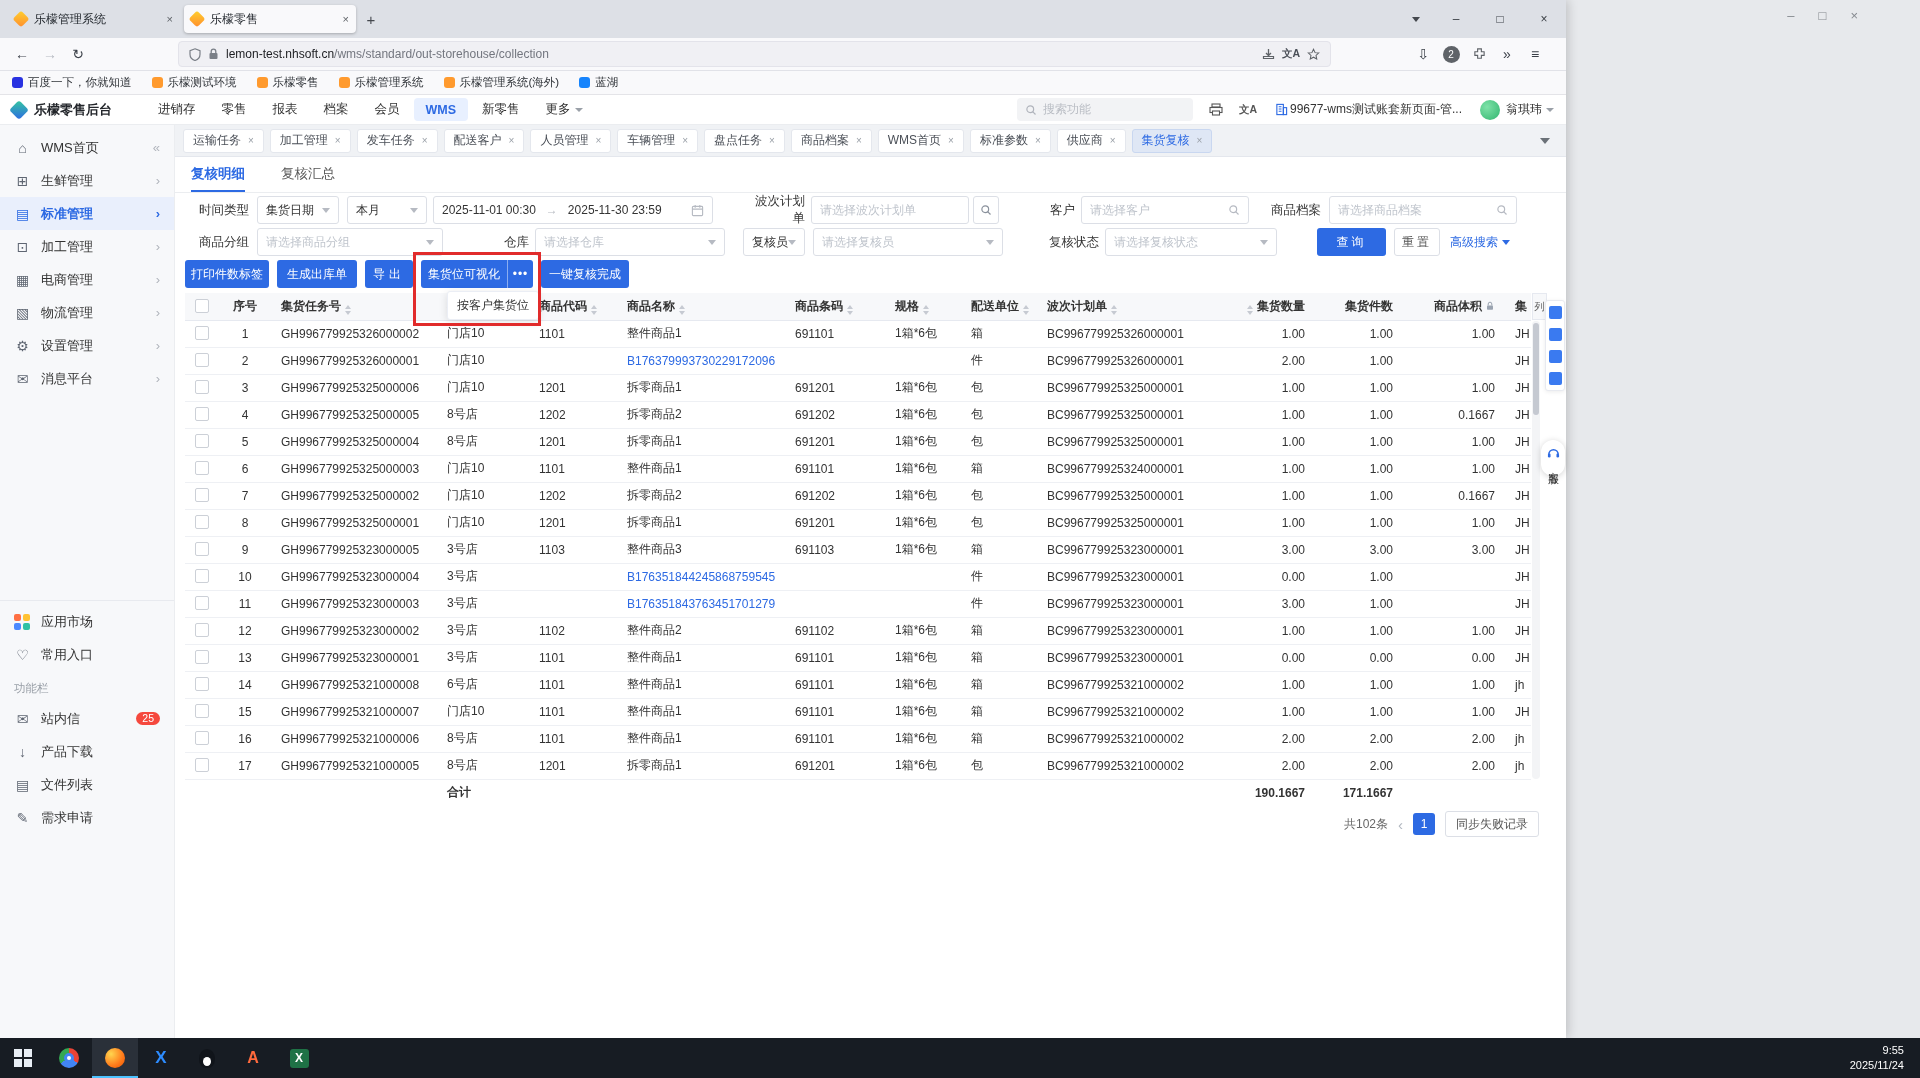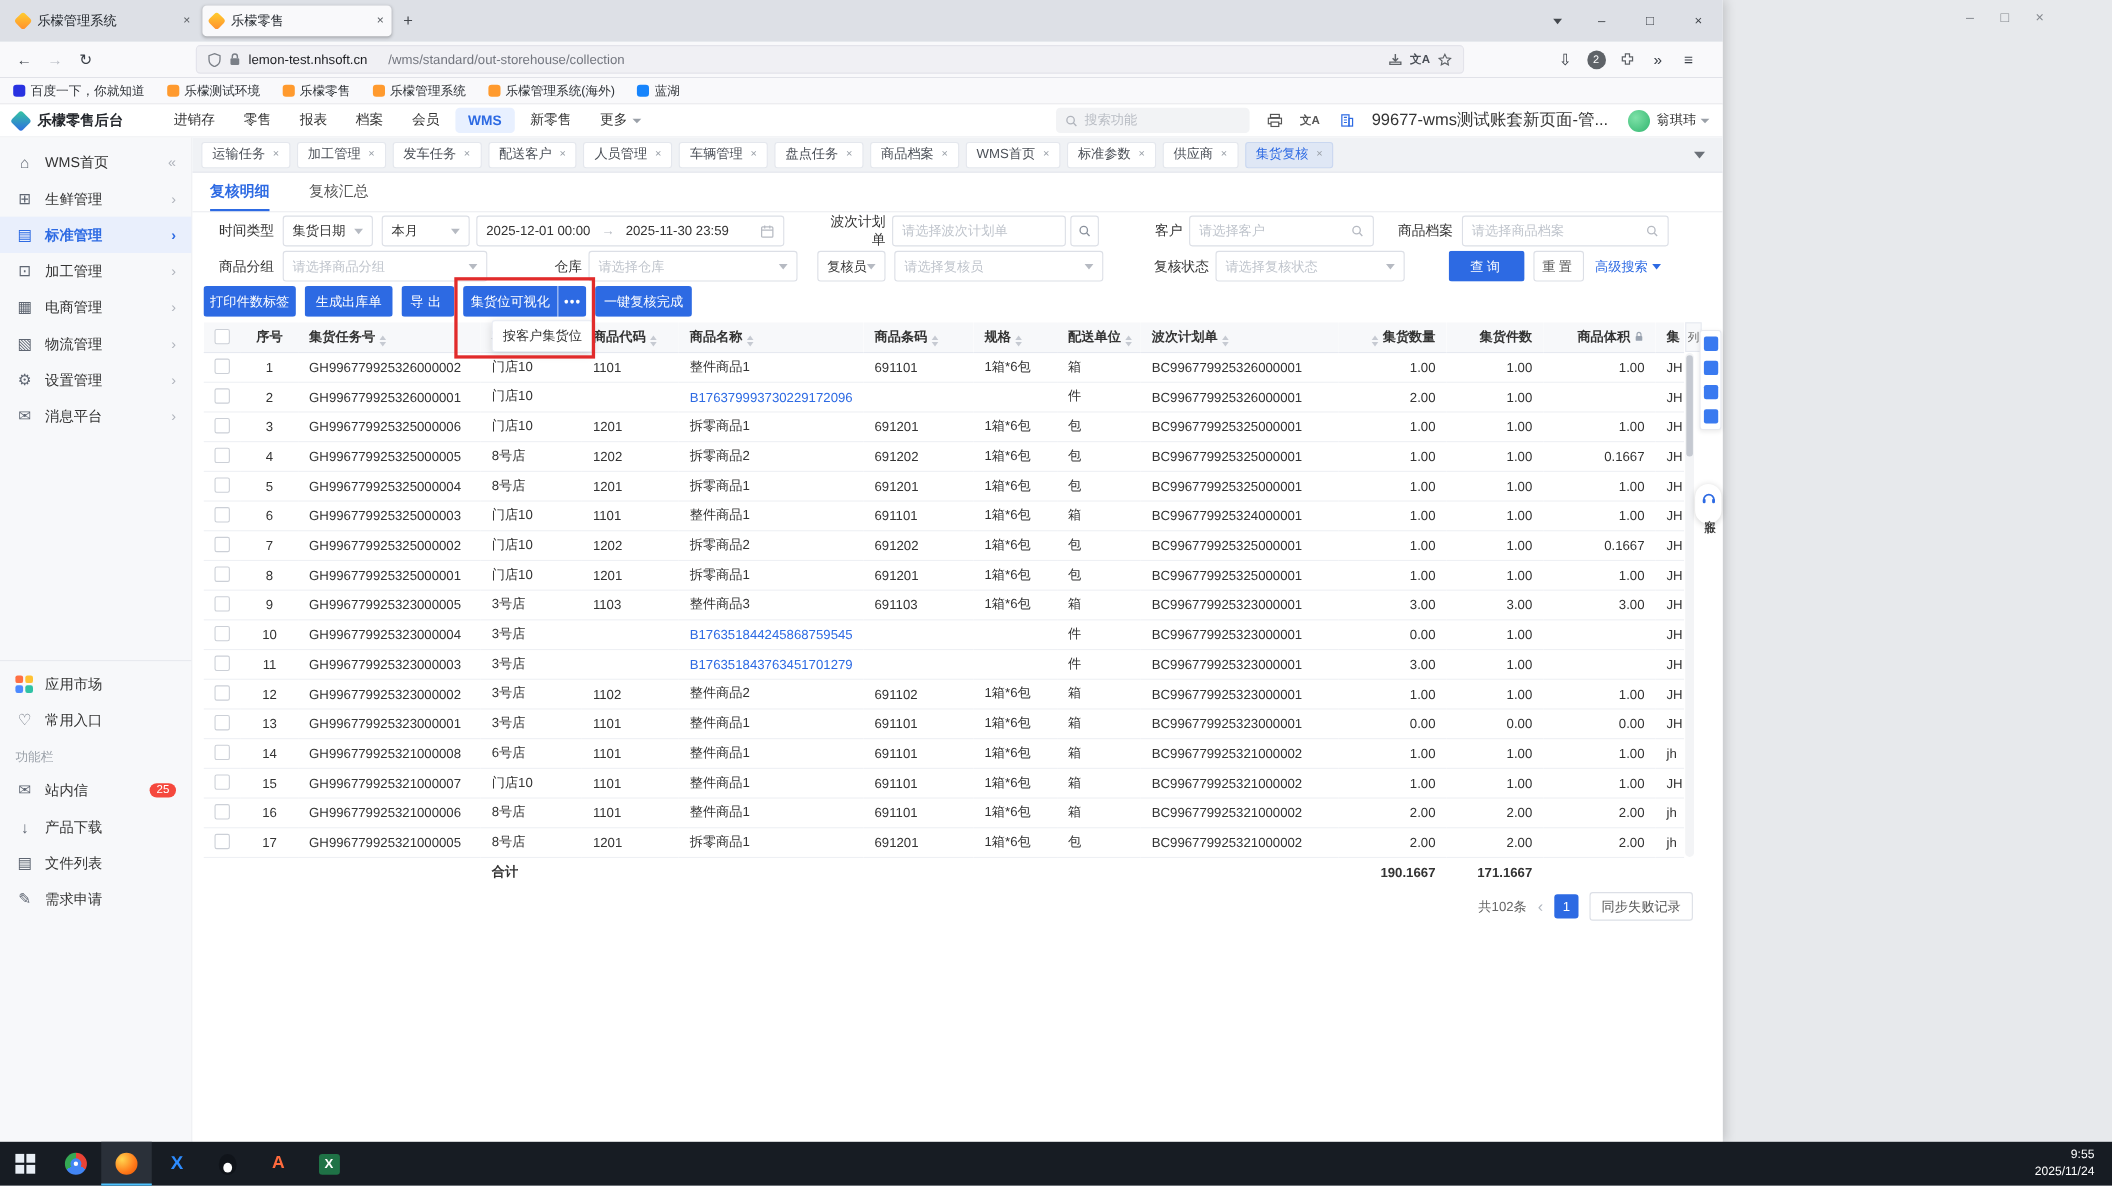--- a/index.html
+++ b/index.html
@@ -27,21 +27,21 @@
   .tab-right { margin-left:auto; display:flex; align-items:center; height:100%; }
   .tab-right .tri { width:0; height:0; border-left:4px solid transparent; border-right:4px solid transparent; border-top:5px solid #44484e; margin:0 14px; }
   .wc { width:44px; height:100%; display:grid; place-items:center; color:#3a3f45; font-size:12px; }
 
   
   .btoolbar { height:33px; background:#f9f9fb; border-bottom:1px solid #e1e2e8; display:flex; align-items:center; padding:0 8px; flex:none; }
   .tbtn { width:28px; height:26px; border-radius:4px; display:grid; place-items:center; color:#3a3f47; font-size:14px; flex:none; }
   .tbtn.disabled { color:#b6bac2; }
   .urlbar { width:1153px; height:26px; margin-left:86px; background:#f0f0f4; border:1px solid #e3e3ea; border-radius:4px;
             display:flex; align-items:center; gap:7px; padding:0 10px; flex:none; }
-  .url-domain { color:#1c1d21; } .url-path { color:#73767f;margin-left:19px; }
+  .url-domain { color:#1c1d21; } .url-path { color:#73767f; }
   .urlbar .spacer { flex:1; }
   .ubadge { width:17px; height:17px; border-radius:50%; background:#5f6368; color:#fff; font-size:10px; display:grid; place-items:center; }
   .wenA { font-size:10.5px; color:#4a4f57; font-weight:bold; }
 
   
   .bookmarks { height:24px; background:#f9f9fb; border-bottom:1px solid #e4e4e8; display:flex; align-items:center;
                gap:20px; padding:0 12px; font-size:11.5px; color:#2f3338; flex:none; }
   .bm { display:flex; align-items:center; gap:5px; }
   .bm-ico { width:11px; height:11px; border-radius:3px; }
 
@@ -49,21 +49,21 @@
   .appheader { height:30px; background:#fff; border-bottom:1px solid #ebedf0; display:flex; align-items:center; padding:0 12px; flex:none; }
   .logo { display:flex; align-items:center; gap:8px; font-weight:bold; font-size:13px; color:#23262b; }
   .logo-ico { width:14px; height:14px; background:linear-gradient(135deg,#35c8a0,#2d6ae3); transform:rotate(45deg); border-radius:3px; }
   .mainnav { display:flex; gap:2px; margin-left:34px; }
   .nav-item { padding:3px 12px; font-size:12.5px; color:#333; border-radius:4px; display:flex; align-items:center; gap:4px; }
   .nav-item.active { color:#2d6ae3; background:#e8f0ff; font-weight:bold; }
   .nav-caret { width:0; height:0; border-left:4px solid transparent; border-right:4px solid transparent; border-top:4px solid #9aa0a8; }
   .hsearch { margin-left:auto; width:176px; height:23px; background:#f2f3f5; border-radius:4px; display:flex; align-items:center;
              gap:6px; padding:0 8px; color:#b9bdc4; font-size:12px; flex:none; }
   .hicon { margin-left:16px; color:#555; display:grid; place-items:center; }
-  .account { display:flex; align-items:center; gap:16px; margin-left:18px; font-size:15px; color:#333; }
+  .account { display:flex; align-items:center; gap:2px; margin-left:18px; font-size:12px; color:#333; }
   .avatar { width:20px; height:20px; border-radius:50%; background:radial-gradient(circle at 35% 35%,#7ee2a8,#31b56f); margin-left:18px; }
   .uname { margin-left:6px; font-size:12px; color:#333; display:flex; align-items:center; gap:4px; }
 
   
   .appbody { flex:1; display:flex; min-height:0; }
   .sidebar { width:175px; background:#f7f8fa; border-right:1px solid #ebedf0; padding-top:6px; flex:none; display:flex; flex-direction:column; }
   .side-item { height:33px; display:flex; align-items:center; padding:0 14px; gap:10px; font-size:13px; color:#333; flex:none; }
   .side-item .ico { width:17px; font-size:14px; color:#5f6672; text-align:center; flex:none; }
   .side-item .chev { margin-left:auto; color:#b0b4bc; font-size:13px; }
   .side-item.active { background:#e9effc; color:#2d6ae3; font-weight:bold; }
@@ -472,21 +472,21 @@
         <span class="flabel" style="width:64px">时间类型</span>
         <div class="sel" style="width:82px;margin-left:8px">
           <span>集货日期</span>
             <span class="caret"></span>
         </div>
         <div class="sel" style="width:80px;margin-left:8px">
           <span>本月</span>
             <span class="caret"></span>
         </div>
         <div class="drange" style="width:280px;margin-left:6px">
-          <span>2025-12-01 00:00</span>
+          <span>2025-11-01 00:30</span>
           <span class="arrow">→</span>
           <span>2025-11-30 23:59</span>
           <svg style="margin-left:auto" width="13" height="13" viewBox="0 0 14 14">
               <rect x="1.5" y="2.5" width="11" height="10" rx="1" fill="none" stroke="#b6bac2" stroke-width="1.2"></rect>
               <path d="M1.5 5.5h11M4.5 1v3M9.5 1v3" stroke="#b6bac2" stroke-width="1.2"></path>
             </svg>
         </div>
         <span class="flabel" style="width:62px;margin-left:30px">波次计划单</span>
         <div class="inp" style="width:158px;margin-left:6px">
           <span class="ph">请选择波次计划单</span>

